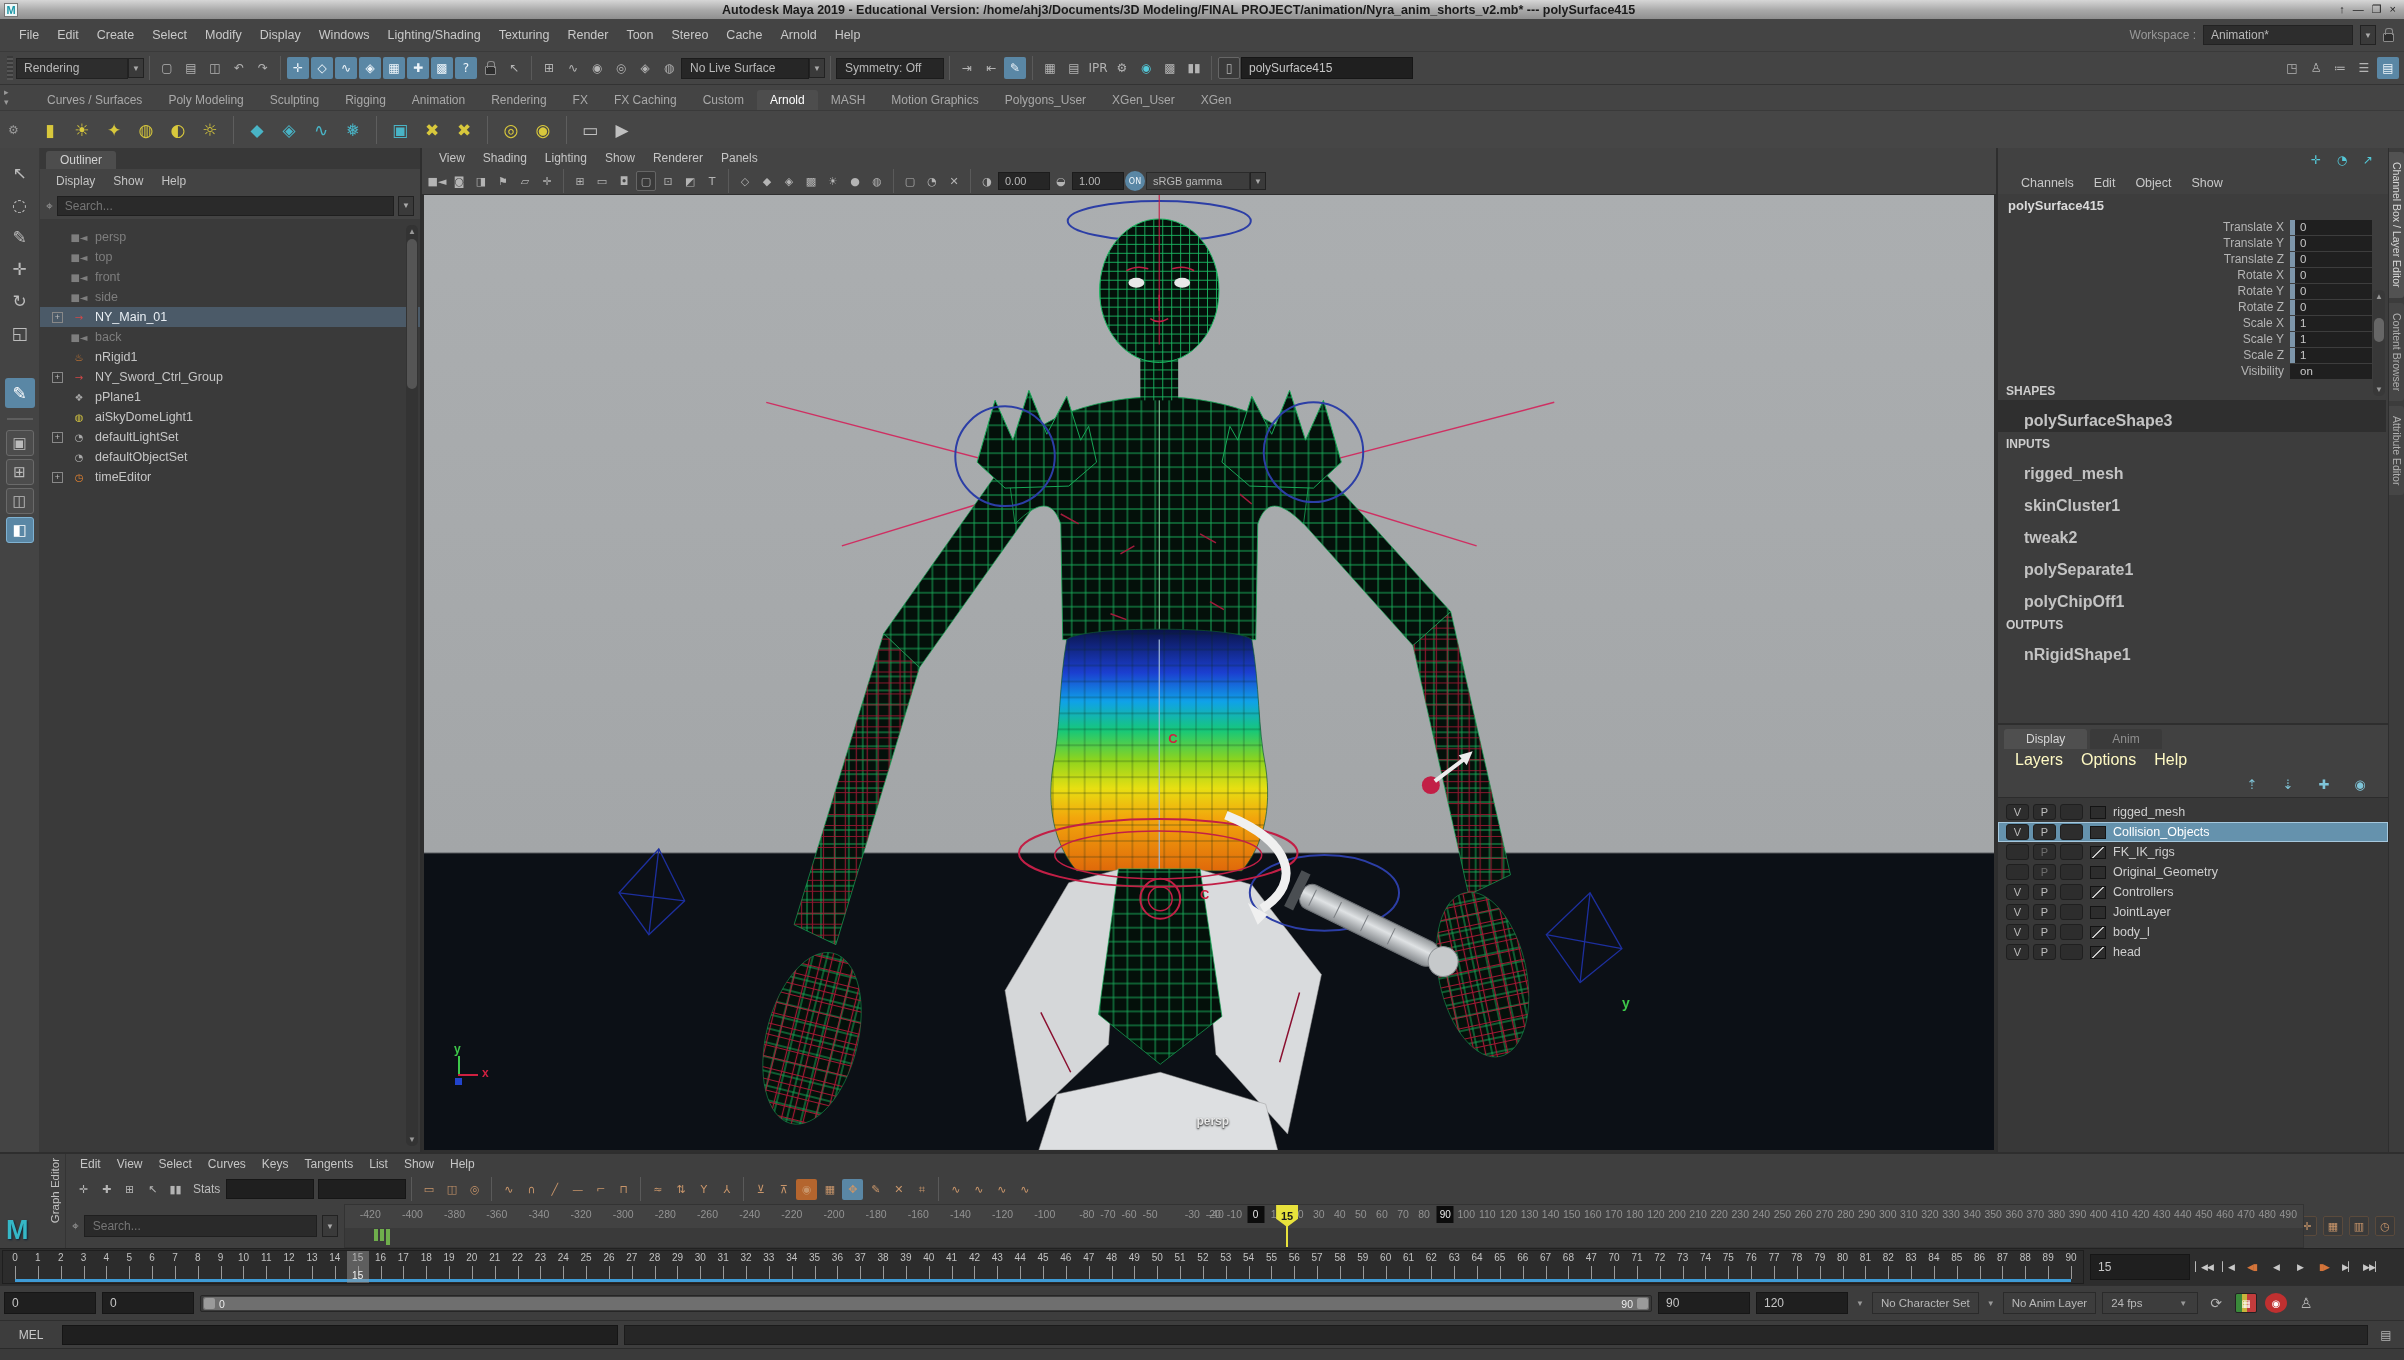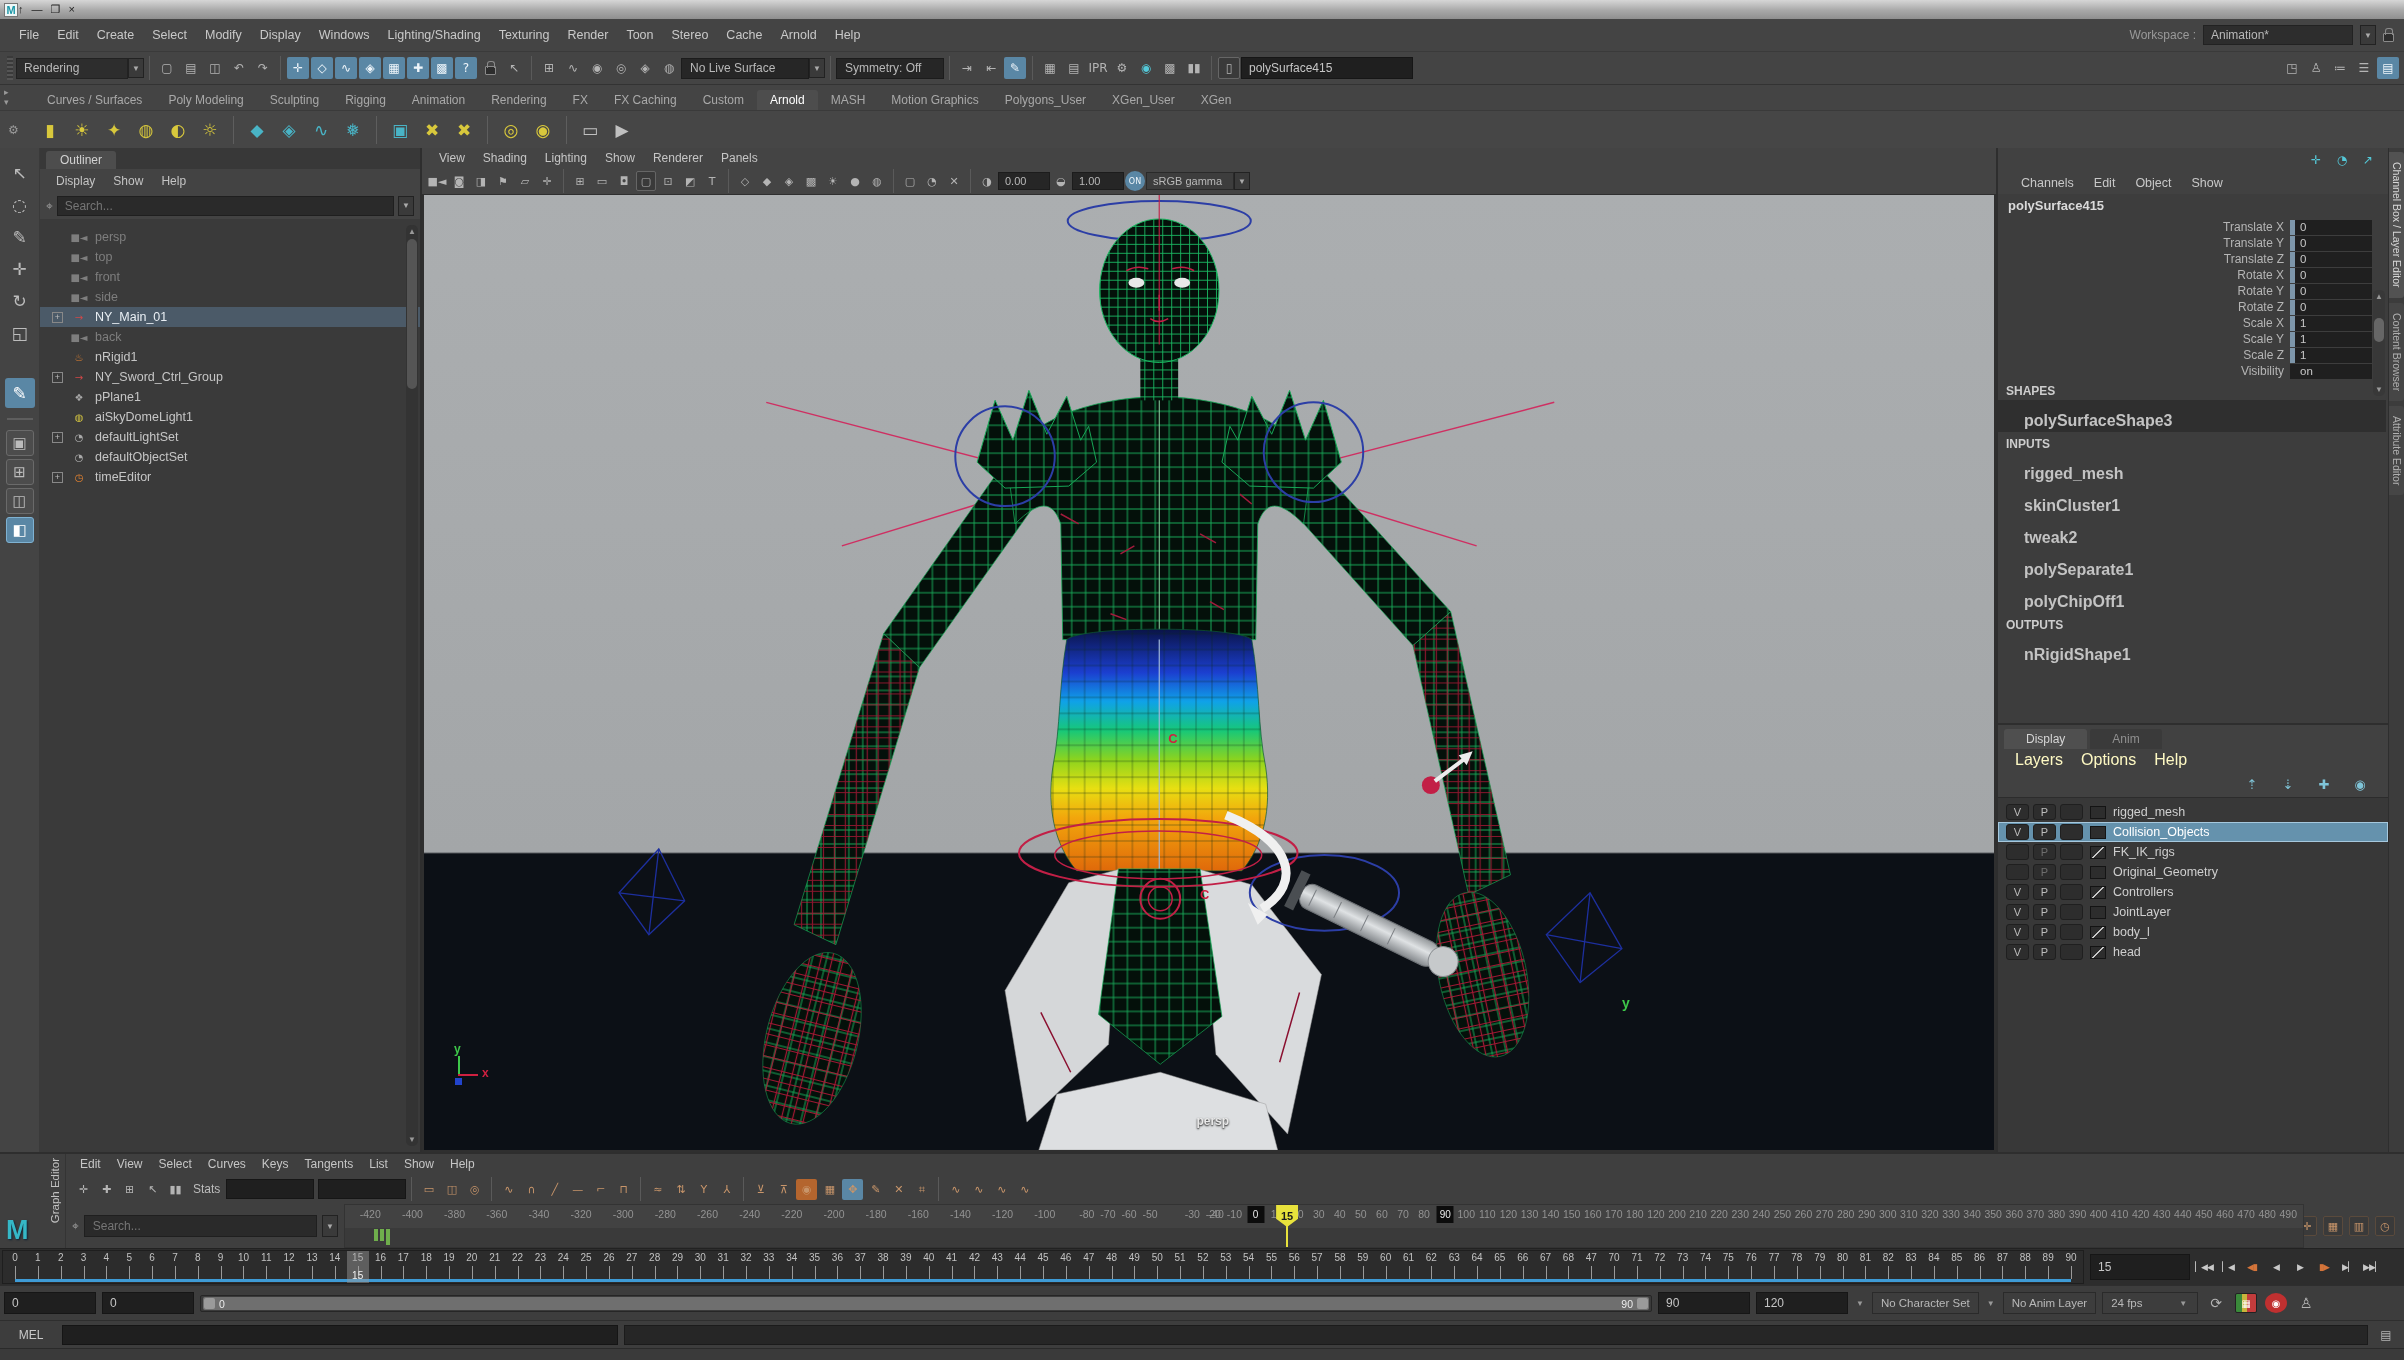--- a/index.html
+++ b/index.html
@@ -202,20 +202,21 @@
   .cmd .ibox { font-size:12px; }
   .helpline { height:12px; background:#3a3a3a; border-top:1px solid #2a2a2a; flex:0 0 auto; }
 </style>
 </head>
 <body>
 
 <div class="app">
 
   <div class="titlebar">
     <span class="tb-logo">M</span>
+    <span class="tb-title">Autodesk Maya 2019 - Educational Version: /home/ahj3/Documents/3D Modeling/FINAL PROJECT/animation/Nyra_anim_shorts_v2.mb*   ---   polySurface415</span>
     <span class="tb-btns">
       <span>↑</span>
       <span>—</span>
       <span>❐</span>
       <span>×</span>
     </span>
   </div>
 
   <div class="menubar">
     <div class="menus">
@@ -534,21 +535,21 @@
             <span class="ibox">▢</span>
             <span class="ibox">◔</span>
             <span class="ibox">✕</span>
           </span>
         <span class="sep"></span>
         <span class="ibox">◑</span>
         <span class="fld" style="width:52px;">0.00</span>
         <span class="ibox">◒</span>
         <span class="fld" style="width:52px;">1.00</span>
         <span class="ibox a-blue" style="border-radius:50%;font-size:8px;">ON</span>
-        <span class="fld" style="width:88px;background:#3d3d3d;border:1px solid #2a2a2a;">sRGB gamma</span>
+        <span class="fld" style="width:104px;background:#3d3d3d;border:1px solid #2a2a2a;">sRGB gamma</span>
         <span class="dd" style="height:18px;">▼</span>
       </div>
       <div class="vp-canvas">
         <svg viewBox="0 0 1578 958" preserveAspectRatio="none">
           <defs>
             <linearGradient id="heat" x1="0" y1="0" x2="0" y2="1">
               <stop offset="0%" stop-color="#0a1348"></stop>
                 <stop offset="18%" stop-color="#1b3fd0"></stop>
               <stop offset="30%" stop-color="#0fa2e8"></stop>
                 <stop offset="42%" stop-color="#17c878"></stop>

